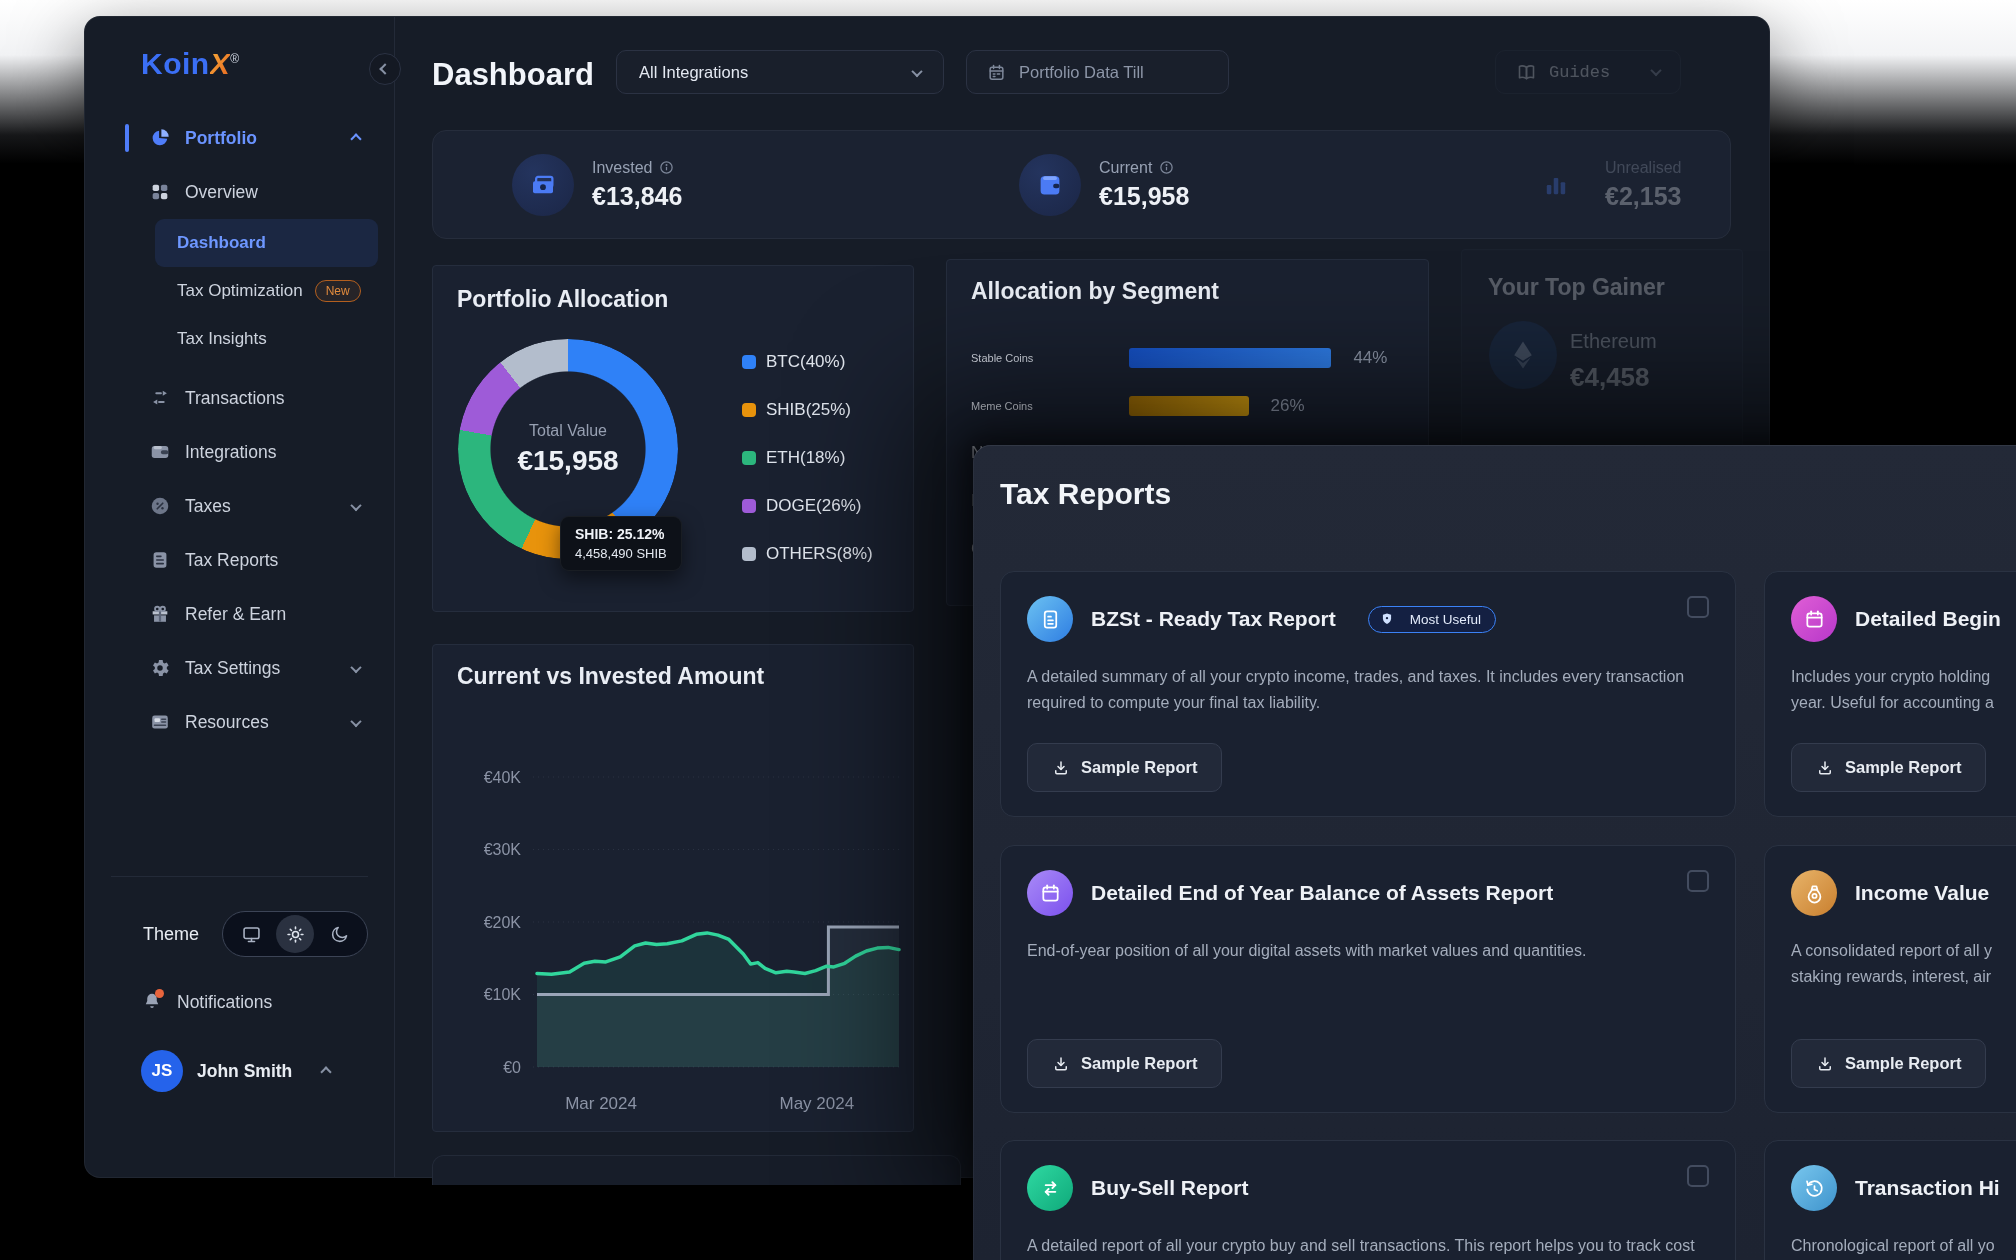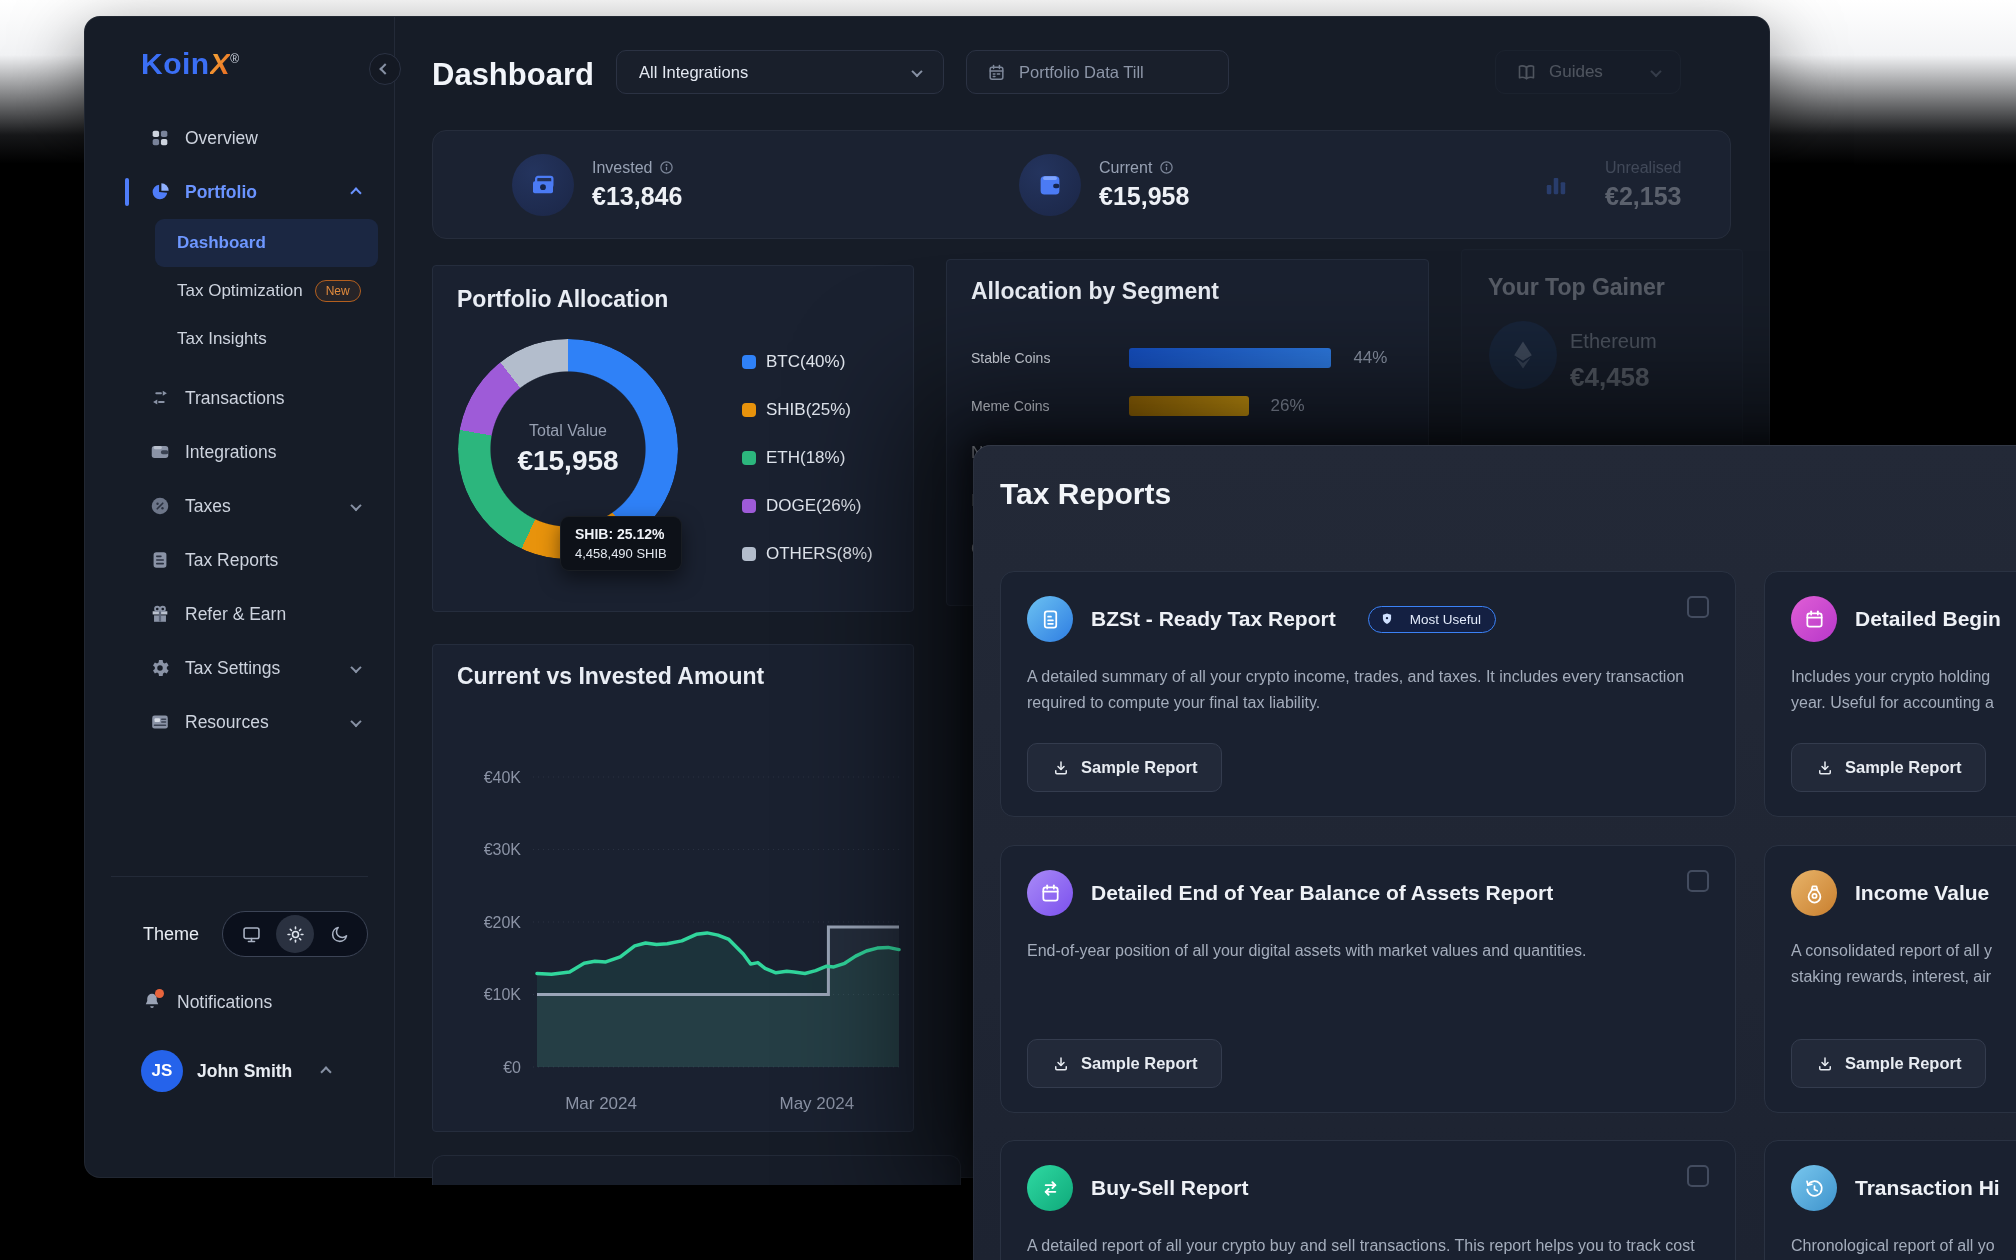--- a/index.html
+++ b/index.html
@@ -49,21 +49,21 @@
   .collapse-btn{position:absolute; left:284px; top:36px; width:32px; height:32px; border-radius:50%; background:#141923; border:1px solid #2b3243; display:flex; align-items:center; justify-content:center; z-index:5; cursor:pointer;}
   
   .main{position:absolute; left:310px; top:0; right:0; bottom:0;}
   .page-title{position:absolute; left:37px; top:40px; font-size:31px; font-weight:800; color:#f2f5fa;}
   .hdr-box{position:absolute; top:33px; height:44px; border:1px solid #2b3243; background:#191f2b; border-radius:10px; display:flex; align-items:center; cursor:pointer;}
   .select-box{left:221px; width:328px; padding:0 22px;}
   .select-box .val{font-size:16.5px; color:#e3e8f1;}
   .select-box .cvwrap{margin-left:auto;}
   .date-box{left:571px; width:263px; padding:0 20px; gap:13px;}
   .date-box .val{font-size:16.5px; color:#8d96a8;}
-  .guides-box{left:1100px; width:186px; padding:0 20px; gap:12px; opacity:.28;}
+  .guides-box{left:1100px; width:186px; padding:0 20px; gap:12px; opacity:.28;font-family:Liberation Mono, monospace;}
   .guides-box .val{font-size:17px; color:#dfe4ee;}
   .guides-box .cvwrap{margin-left:auto;}
   
   .stats-card{position:absolute; left:37px; top:113px; width:1299px; height:109px; background:#1b2231; border:1px solid #262d3c; border-radius:14px;}
   .stat{position:absolute; top:0; height:100%; display:flex; align-items:center; gap:18px;}
   .stat-ic{width:62px; height:62px; border-radius:50%; background:radial-gradient(circle at 35% 30%, #24345e, #1b2646); display:flex; align-items:center; justify-content:center;}
   .stat .label{font-size:16px; color:#97a1b3; display:flex; align-items:center; gap:7px;}
   .stat .value{font-size:25px; font-weight:700; color:#eef1f6; margin-top:5px;}
   
   .panel{position:absolute; background:#1a2130; border:1px solid #252d3d; border-radius:4px;}
@@ -78,21 +78,21 @@
   .tooltip{position:absolute; left:127px; top:250px; background:#0d1118; border:1px solid rgba(255,255,255,.05); border-radius:9px; padding:9px 14px; box-shadow:0 8px 20px rgba(0,0,0,.5); z-index:3;}
   .tooltip .l1{font-size:14px; font-weight:700; color:#f0f3f8;}
   .tooltip .l2{font-size:13px; color:#e4e9f1; margin-top:4px;}
   .legend{position:absolute; left:309px; top:72px;}
   .lg-item{display:flex; align-items:center; gap:10px; height:48px;}
   .lg-sw{width:14px; height:14px; border-radius:4px;}
   .lg-item .t{font-size:17px; color:#dfe4ec;}
   .seg-panel{left:551px; top:242px; width:483px; height:347px;}
   .seg-panel h3{position:absolute; left:24px; top:18px;}
   .seg-row{position:absolute; left:24px; display:flex; align-items:center;}
-  .seg-row .lbl{font-size:14px; color:#d6dbe5; width:158px;}
+  .seg-row .lbl{font-size:11px; color:#d6dbe5; width:158px;}
   .seg-fill{height:20px; border-radius:3px;}
   .seg-row .pct{font-size:17px; color:#8d96a8; margin-left:22px;}
   .seg-hidden{position:absolute; left:24px; font-size:17px; color:#c3cad6;}
   .gainer-panel{left:1066px; top:232px; width:282px; height:290px; opacity:.3; overflow:hidden;}
   .gainer-panel h3{position:absolute; left:26px; top:24px; white-space:nowrap;}
   .eth-circle{position:absolute; left:27px; top:71px; width:68px; height:68px; border-radius:50%; background:#1e3a66; display:flex; align-items:center; justify-content:center;}
   .gainer-asset{position:absolute; left:108px; top:80px; font-size:20px; color:#c9d1de;}
   .gainer-val{position:absolute; left:108px; top:112px; font-size:26px; font-weight:700; color:#dfe5ee;}
   .chart-panel{left:37px; top:627px; width:482px; height:488px;}
   .chart-panel h3{position:absolute; left:24px; top:18px;}
@@ -122,42 +122,42 @@
 </style>
 </head>
 <body>
 
 <div class="window">
 
   <aside class="sidebar">
     <div class="logo"><span class="k">Koin</span><span class="x">X</span><span class="r">®</span></div>
 
     <nav class="nav">
+      <div class="nav-item active">
+        <span class="active-bar"></span>
+        <span>
+            <svg width="22" height="22" viewBox="0 0 24 24">
+              <path d="M11 4a8 8 0 1 0 8.9 8.9L11 12z" fill="#4f7df9"></path>
+              <path d="M13.5 2.5a8 8 0 0 1 8 8h-8z" fill="#8fb0ff"></path>
+            </svg>
+          </span>
+        <span class="lbl">Portfolio</span>
+        <span class="spacer"></span>
+          <span class="cvwrap"><span class="cv up blue"></span></span>
+      </div>
       <div class="nav-item">
         <span>
             <svg width="22" height="22" viewBox="0 0 24 24">
               <rect x="4" y="4" width="7" height="7" rx="2" fill="#cdd3de"></rect>
               <rect x="13" y="4" width="7" height="7" rx="2" fill="#79839a"></rect>
               <rect x="4" y="13" width="7" height="7" rx="2" fill="#79839a"></rect>
               <rect x="13" y="13" width="7" height="7" rx="2" fill="#cdd3de"></rect>
             </svg>
           </span>
         <span class="lbl">Overview</span>
-      </div>
-      <div class="nav-item active">
-        <span class="active-bar"></span>
-        <span>
-            <svg width="22" height="22" viewBox="0 0 24 24">
-              <path d="M11 4a8 8 0 1 0 8.9 8.9L11 12z" fill="#4f7df9"></path>
-              <path d="M13.5 2.5a8 8 0 0 1 8 8h-8z" fill="#8fb0ff"></path>
-            </svg>
-          </span>
-        <span class="lbl">Portfolio</span>
-        <span class="spacer"></span>
-          <span class="cvwrap"><span class="cv up blue"></span></span>
       </div>
       <div class="sub-item sel">
         <span class="lbl">Dashboard</span>
       </div>
       <div class="sub-item">
         <span class="lbl">Tax Optimization</span>
         <span class="badge-new">New</span>
       </div>
       <div class="sub-item">
         <span class="lbl">Tax Insights</span>

